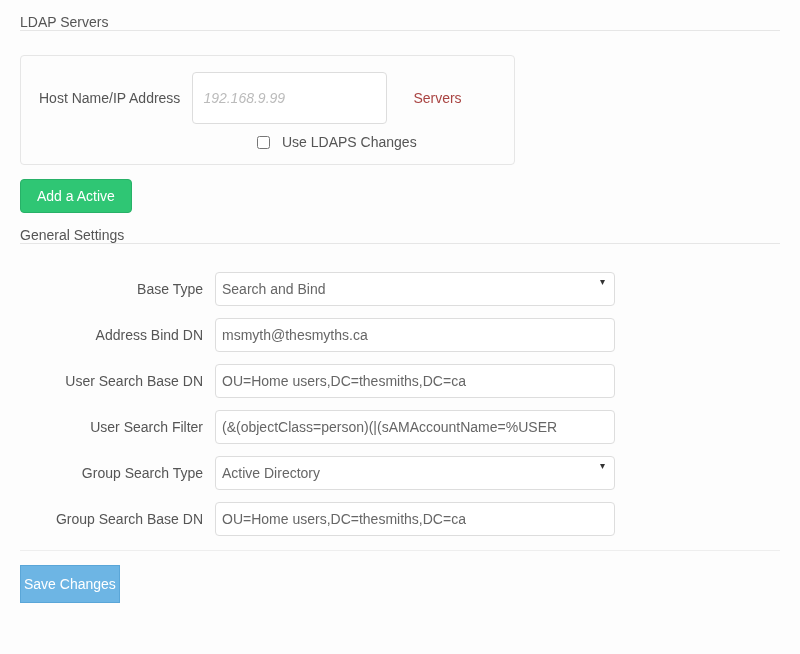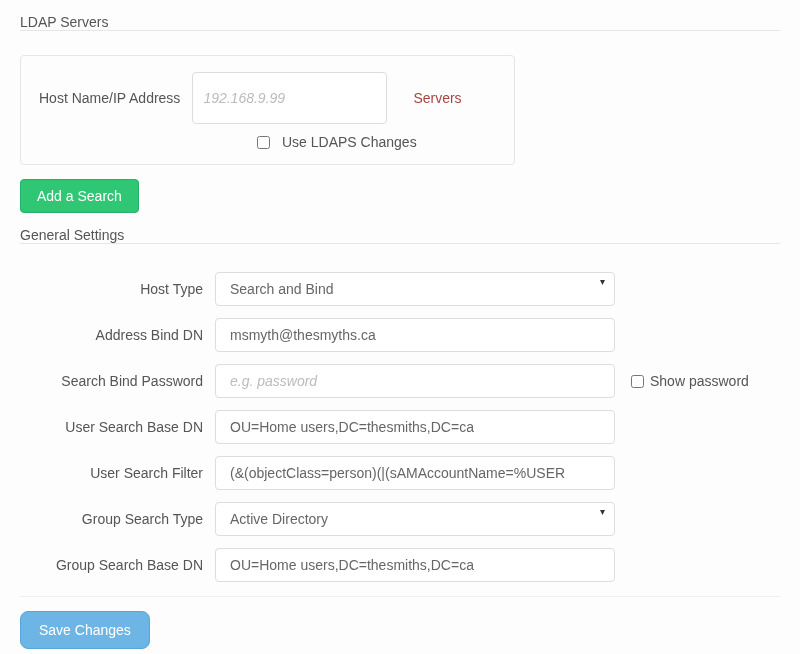--- a/index.html
+++ b/index.html
@@ -90,21 +90,21 @@
     .form-label {
       width: 195px;
       text-align: right;
       color: #555;
       font-size: 14px;
       padding-right: 12px;
     }
     .form-control {
       width: 400px;
       height: 34px;
-      padding: 6px 14px;
+      padding: 6px 6px;
       border: 1px solid #ddd;
       border-radius: 4px;
       font-size: 14px;
       color: #666;
       background: #fff;
       font-family: inherit;
     }
     .form-control::placeholder {
       color: #bbb;
       font-style: italic;
@@ -143,22 +143,22 @@
     }
     .divider {
       border-top: 1px solid #eee;
       margin-top: 14px;
       margin-bottom: 14px;
     }
     .save-btn {
       background: #6db5e4;
       color: #fff;
       border: 1px solid #5aa6d8;
-      border-radius: 8px;
-      padding: 10px 18px;
+      border-radius: 0;
+      padding: 10px 3px;
       font-size: 14px;
       cursor: pointer;
     }
   </style>
 </head>
 <body>
 
 
 
 
@@ -169,48 +169,40 @@
     <span class="server-label">Host Name/IP Address</span>
     <input type="text" class="server-input" placeholder="192.168.9.99" style="">
     <span class="remove-link">Servers</span>
   </div>
   <div class="ldaps-row">
     <input type="checkbox" style="">
     <span class="ldaps-label">Use LDAPS Changes</span>
   </div>
 </div>
 
-<button class="add-server-btn">Add a Search</button>
+<button class="add-server-btn">Add a Active</button>
 
 
 <div class="section-title">General Settings</div>
 
 <div class="form-section">
   <div class="form-row">
-    <div class="form-label">Host Type</div>
+    <div class="form-label">Base Type</div>
     <div class="select-wrap">
       <select class="form-control">
         <option>Search and Bind</option>
       </select>
     </div>
   </div>
 
   <div class="form-row">
     <div class="form-label">Address Bind DN</div>
     <input type="text" class="form-control" value="msmyth@thesmyths.ca" style="">
   </div>
 
-  <div class="form-row">
-    <div class="form-label">Search Bind Password</div>
-    <input type="password" class="form-control" placeholder="e.g. password" style="">
-    <div class="show-pw">
-      <input type="checkbox" style="">
-      <span class="show-pw-label">Show password</span>
-    </div>
-  </div>
 
   <div class="form-row">
     <div class="form-label">User Search Base DN</div>
     <input type="text" class="form-control" value="OU=Home users,DC=thesmiths,DC=ca" style="">
   </div>
 
   <div class="form-row">
     <div class="form-label">User Search Filter</div>
     <input type="text" class="form-control" value="(&amp;(objectClass=person)(|(sAMAccountName=%USER" style="">
   </div>

